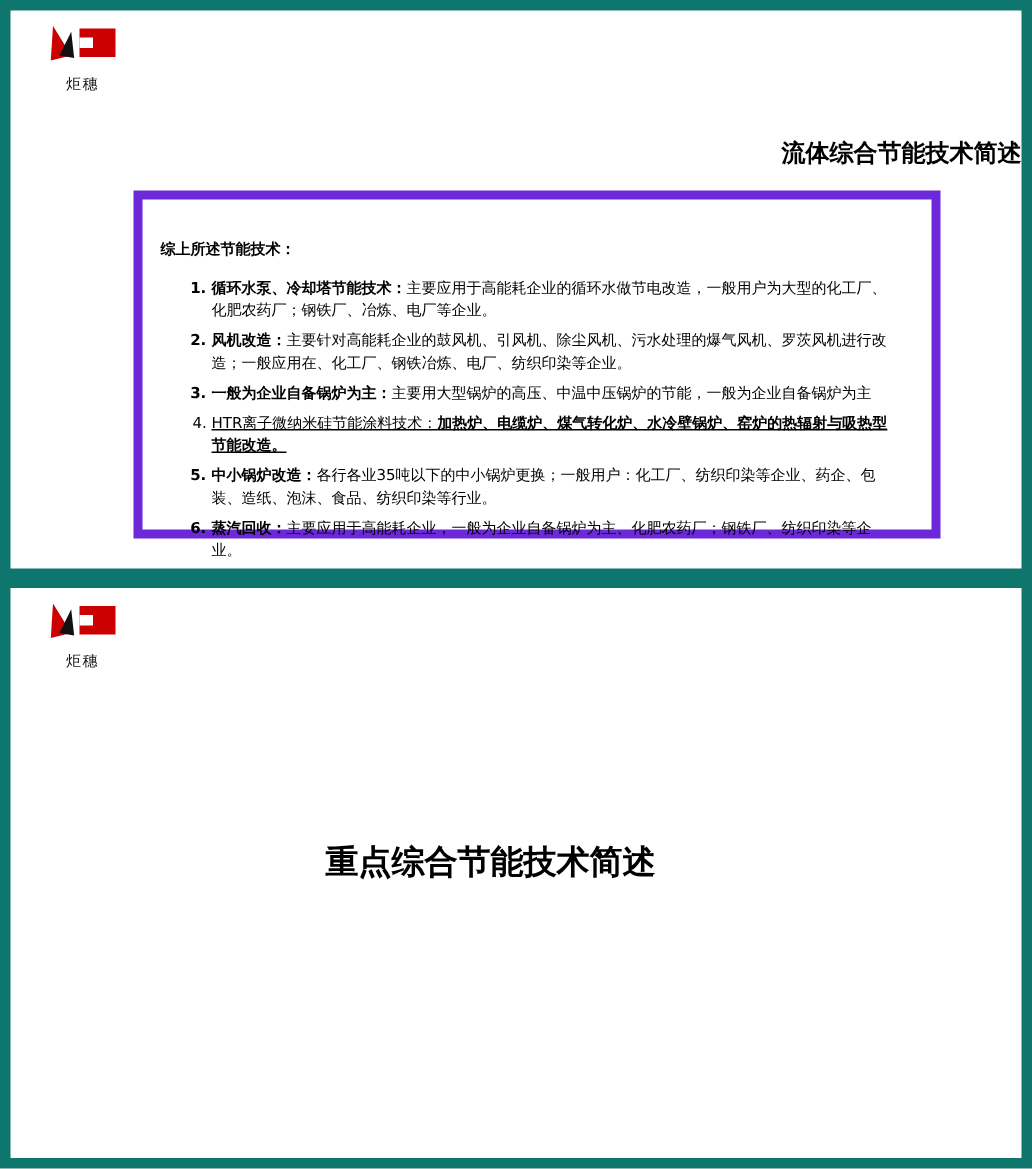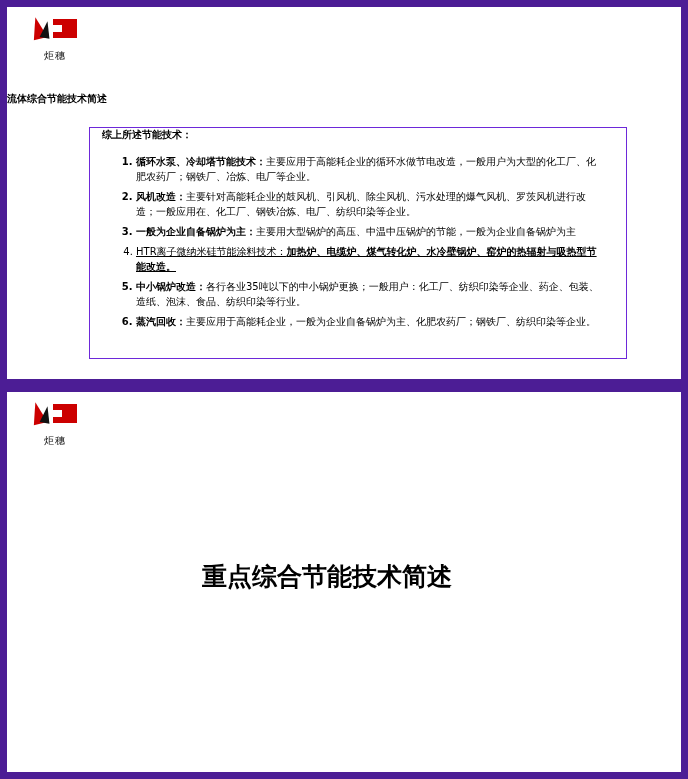--- a/index.html
+++ b/index.html
@@ -5,21 +5,21 @@
   html, body {
     margin: 0;
     padding: 0;
     background: #f0f0f0;
     font-family: "Liberation Sans", sans-serif;
   }
   #page {
     width: 688px;
     height: 779px;
     position: relative;
-    background: #4c1d95;
+    background: #0f766e;
     overflow: hidden;
   }
   .slide {
     position: absolute;
     left: 7px;
     width: 674px;
     background: #ffffff;
   }
   .slide-1 { top: 7px; height: 372px; }
   .slide-2 { top: 392px; height: 380px; }
@@ -84,35 +84,35 @@
     letter-spacing: 1px;
     margin-top: 2px;
   }
 
   
   .s1-title {
     position: absolute;
     left: 0;
     top: 85px;
     width: 674px;
-    text-align: left;
-    font-size: 10px;
+    text-align: right;
+    font-size: 16px;
     font-weight: bold;
     color: #000000;
     font-family: "DejaVu Sans", sans-serif;
   }
   .s1-box {
     position: absolute;
     left: 82px;
     top: 120px;
     width: 538px;
     height: 232px;
-    border: 1px solid #6d28d9;
+    border: 6px solid #6d28d9;
     box-sizing: border-box;
-    padding: 0 12px 0 12px;
+    padding: 26px 12px 0 12px;
   }
   .box-lead {
     font-size: 10px;
     font-weight: bold;
     color: #000000;
     font-family: "DejaVu Sans", sans-serif;
     margin-bottom: 6px;
   }
   ol.box-list {
     margin: 12px;
@@ -138,21 +138,21 @@
     font-weight: bold;
   }
 
   
   .s2-title {
     position: absolute;
     left: 0;
     top: 168px;
     width: 640px;
     text-align: center;
-    font-size: 25px;
+    font-size: 22px;
     font-weight: bold;
     color: #000000;
     font-family: "DejaVu Sans", sans-serif;
   }
 </style>
 </head>
 <body>
 
 <div id="page">
 

